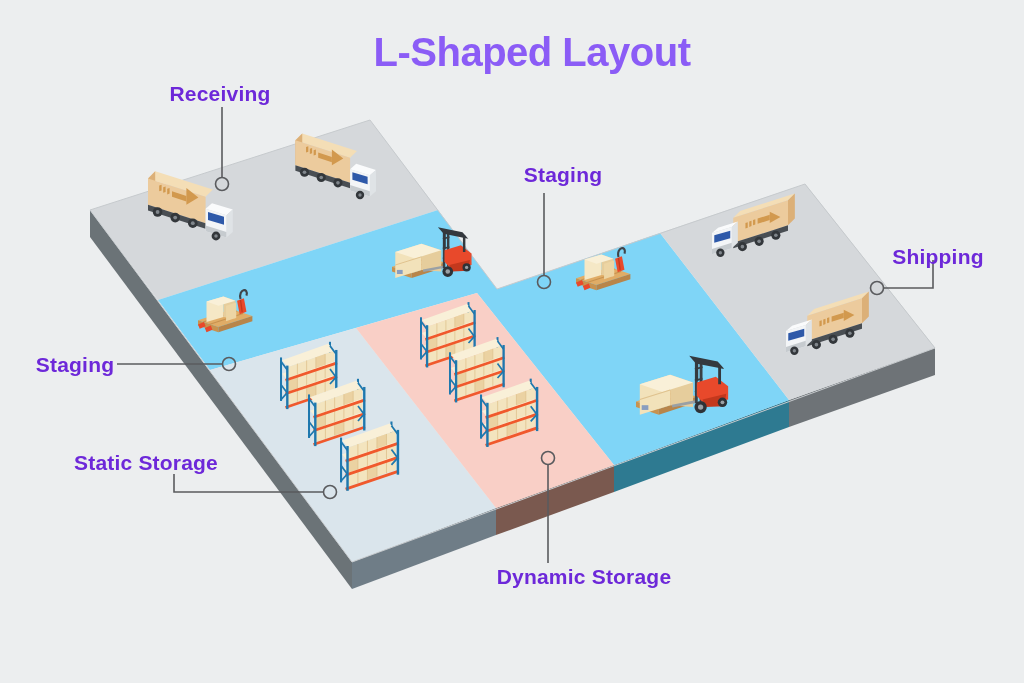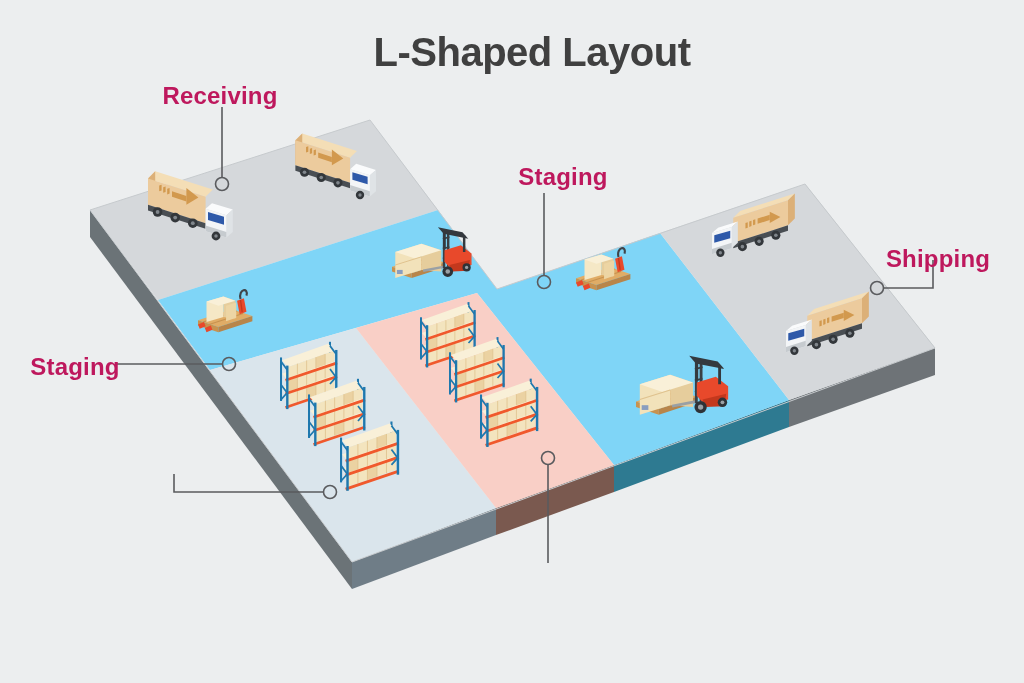--- a/index.html
+++ b/index.html
@@ -4,26 +4,26 @@
 <style>
   html,body { margin:0; padding:0; }
   .stage {
     position:relative; width:1024px; height:683px;
     background:#ECEEEF; overflow:hidden;
     font-family:"Liberation Sans", sans-serif;
   }
   .stage svg.scene { position:absolute; left:0; top:0; }
   .title {
     position:absolute; transform:translateX(-50%);
-    color:#404040; font-weight:700; font-size:40px; letter-spacing:-0.5px;
+    color:#8b5cf6; font-weight:700; font-size:40px; letter-spacing:-0.5px;
     white-space:nowrap;
   }
   .diagram-label {
     position:absolute; transform:translateX(-50%);
-    color:#be185d; font-weight:700; font-size:24px; letter-spacing:0.2px;
+    color:#6d28d9; font-weight:700; font-size:21px; letter-spacing:0.2px;
     white-space:nowrap;
   }
   .connector { fill:none; stroke:#5A5B5E; stroke-width:1.6; }
   .marker { fill:none; stroke:#5A5B5E; stroke-width:1.6; }
   .outline { fill:none; stroke:#C6CACD; stroke-width:1; }
 </style>
 </head>
 <body>
 
 <div class="stage">
@@ -195,13 +195,15 @@
       <path class="connector" d="M548,465 V563"></path>
       <circle class="marker" cx="548" cy="458" r="6.5"></circle>
     </g>
   </svg>
 
   <div class="title" style="left:532px; top:30px;">L-Shaped Layout</div>
   <div class="diagram-label" style="left:220px; top:82px;">Receiving</div>
   <div class="diagram-label" style="left:563px; top:163px;">Staging</div>
   <div class="diagram-label" style="left:938px; top:245px;">Shipping</div>
   <div class="diagram-label" style="left:75px; top:353px;">Staging</div>
+  <div class="diagram-label" style="left:146px; top:451px;">Static Storage</div>
+  <div class="diagram-label" style="left:584px; top:565px;">Dynamic Storage</div>
 </div>
 
 </body></html>

